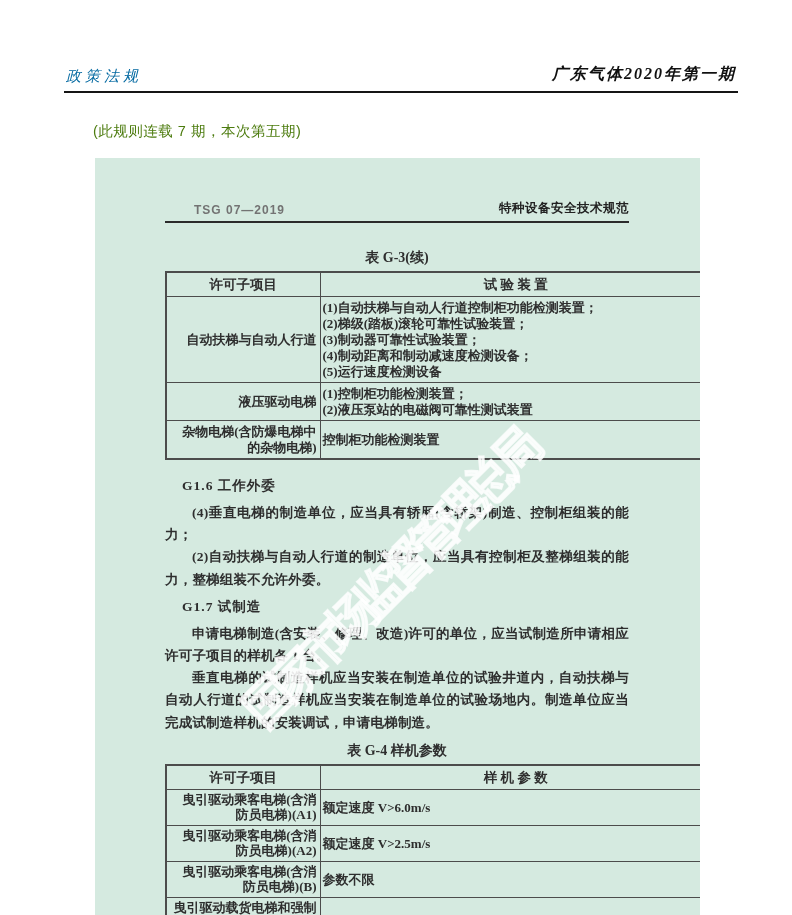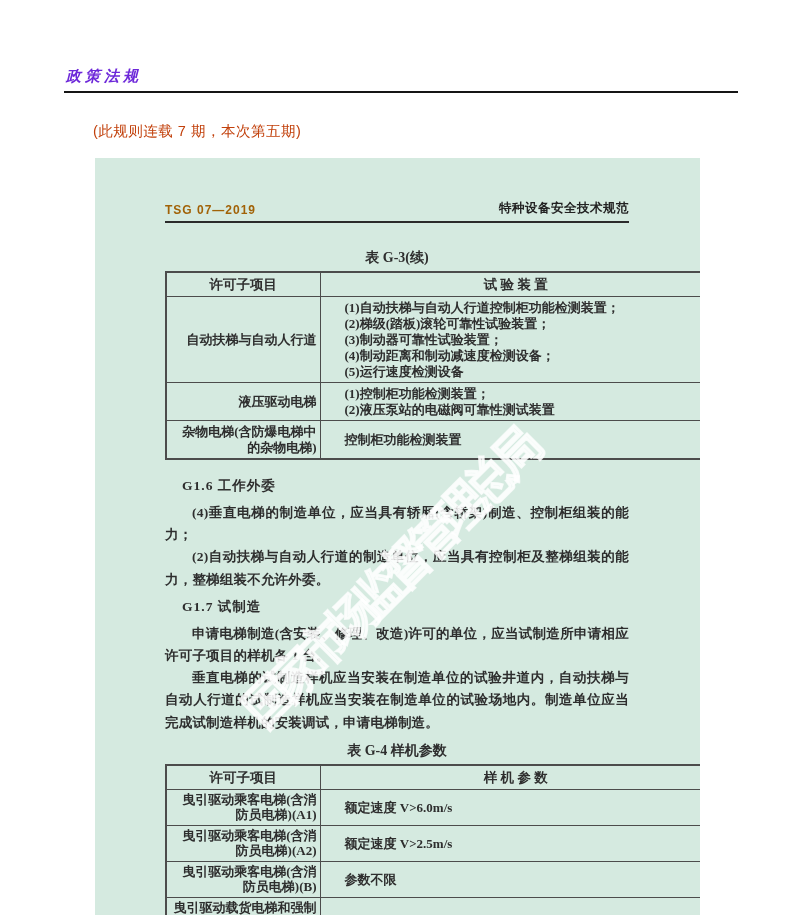--- a/index.html
+++ b/index.html
@@ -7,31 +7,31 @@
     width:792px; height:915px; position:relative; overflow:hidden;
     background:#ffffff;
     font-family:"Liberation Serif","DejaVu Serif",serif;
     color:#2e2e2e;
   }
   .page { position:absolute; inset:0; }
 
   
   .mast-left {
     position:absolute; left:66px; top:67px;
-    font-size:15px; font-weight:700; font-style:italic; letter-spacing:4px; color:#6d28d9;
+    font-size:15px; font-weight:400; font-style:italic; letter-spacing:4px; color:#0369a1;
   }
   .mast-right {
     position:absolute; right:56px; top:64px;
     font-size:16px; font-weight:700; font-style:italic; letter-spacing:2px; color:#101010;
   }
   .mast-rule { position:absolute; left:64px; top:91px; width:674px; height:2px; background:#151515; }
   .intro-note {
     position:absolute; left:93px; top:122px;
     font-family:"Liberation Sans","DejaVu Sans",sans-serif;
-    font-size:14.5px; color:#c2410c; letter-spacing:0.5px;
+    font-size:14.5px; color:#4d7c0f; letter-spacing:0.5px;
   }
 
   
   .doc {
     position:absolute; left:95px; top:158px; width:605px; height:757px;
     background:#d5eae0; overflow:hidden;
   }
   .watermark {
     position:absolute; left:295px; top:422px; z-index:3;
     transform:translate(-50%,-50%) rotate(-45deg);
@@ -42,51 +42,52 @@
     pointer-events:none;
   }
   .doc-content { position:absolute; left:70px; top:42px; width:464px; z-index:1; font-weight:600; }
 
   .doc-head {
     display:flex; justify-content:space-between; align-items:flex-end;
     border-bottom:2px solid #2b2b2b; padding-bottom:4px;
   }
   .doc-code {
     font-family:"Liberation Sans","DejaVu Sans",sans-serif;
-    font-size:12px; font-weight:700; letter-spacing:1px; color:#a16207;
+    font-size:12px; font-weight:700; letter-spacing:1px; color:#737373;margin-left:29px;
   }
   .doc-title { font-size:12.5px; font-weight:700; color:#222; letter-spacing:0.5px; }
 
   .tbl-caption { text-align:center; font-size:14px; line-height:18px; margin-top:26px; font-weight:600; }
   .tbl-caption.g4 { margin-top:8px;text-align:center; }
 
   table.tbl { border-collapse:collapse; width:548px; margin-top:4px; table-layout:fixed; }
   table.tbl, table.tbl th, table.tbl td { border:1.4px solid #4c4c4c; }
   table.tbl { border:2px solid #4c4c4c; }
   table.tbl th { font-size:13.5px; font-weight:700; padding:3px 2px; line-height:17px; }
   table.tbl td { font-size:13px; line-height:16px; padding:2.5px 6px; vertical-align:middle; }
   table.tbl td.item { text-align:right; white-space:pre-line; padding:2.5px 3px; }
-  table.tbl td.val  { text-align:left; white-space:pre-line; padding-left:24px; }
+  table.tbl td.val  { text-align:left; white-space:pre-line; padding-left:2px; }
   table.tbl.g4 td { line-height:15.5px; padding-top:2px; padding-bottom:2px; }
   col.c1 { width:154px; }
 
   .sec-heading { font-size:13.5px; font-weight:700; padding-left:17px; margin-top:17px; letter-spacing:1px; line-height:17px; }
   .sec-heading.g17 { margin-top:7px; }
   .doc-content p {
     margin:0; text-indent:2em; font-size:13.5px; line-height:22.2px;
     text-align:justify; letter-spacing:0.2px;
   }
   .doc-content p.first { margin-top:8px; }
 </style>
 </head>
 <body>
 
 <div class="page">
 
   <span class="mast-left">政策法规</span>
+  <span class="mast-right">广东气体2020年第一期</span>
   <div class="mast-rule"></div>
 
   <div class="intro-note">(此规则连载 7 期，本次第五期)</div>
 
   <div class="doc">
 
     <div class="watermark">国家市场监督管理总局</div>
 
     <div class="doc-content">
 

